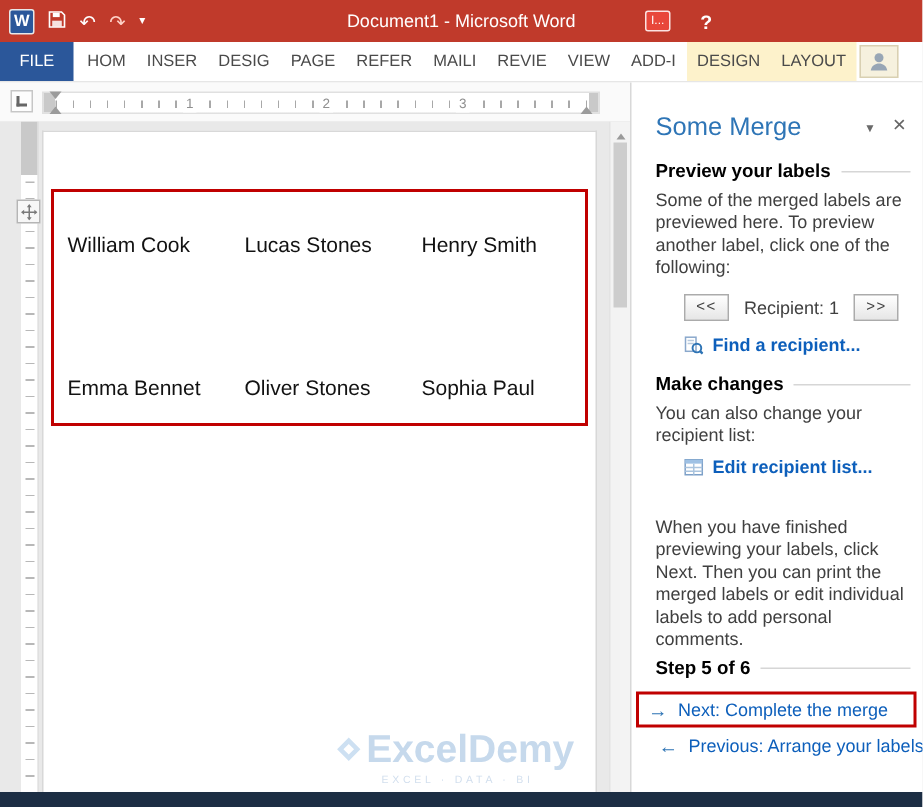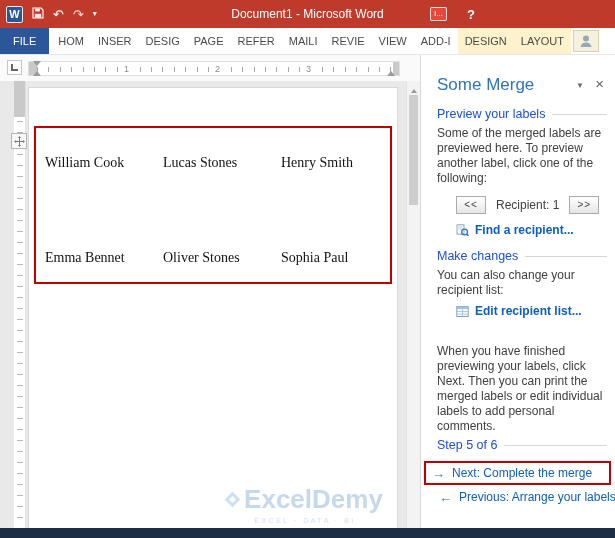--- a/index.html
+++ b/index.html
@@ -54,41 +54,41 @@
   .canvas { flex:1; position:relative; background:#e9e9e9; overflow:hidden; }
   .vruler { position:absolute; left:14px; top:0; bottom:0; width:12px;
             background:linear-gradient(to bottom,#c9c9c9 0 36px,#ffffff 36px); border-right:1px solid #e0e0e0; }
   .vticks { position:absolute; left:3px; top:40px; bottom:0; width:6px;
             background:repeating-linear-gradient(to bottom,#b8b8b8 0 1px,transparent 1px 11px); }
   .movehandle { position:absolute; left:11px; top:52px; width:16px; height:16px; background:#f7f7f7;
                 border:1px solid #b5b5b5; display:flex; align-items:center; justify-content:center; z-index:3; }
   .page { position:absolute; left:28px; top:6px; width:370px; bottom:0; background:#fff;
           border:1px solid #d8d8d8; border-bottom:none; }
   .label-table { position:absolute; left:5px; top:38px; width:358px; height:158px; border:2px solid #c00000; }
-  .lrow { position:absolute; left:0; width:100%; display:flex;font-family:Liberation Serif, serif; }
+  .lrow { position:absolute; left:0; width:100%; display:flex; }
   .lrow.r1 { top:27px; } .lrow.r2 { top:122px; }
   .cell { width:133px; padding-left:9px; font-size:14px; color:#121212; white-space:nowrap; }
 
   .watermark { position:absolute; right:6px; bottom:4px; width:172px; text-align:center; }
   .wm-brand { display:flex; align-items:center; justify-content:center; gap:6px;
               font-size:26px; font-weight:bold; color:#c6d9ec; }
   .wm-diamond { width:11px; height:11px; border:3px solid #cde0f2; transform:rotate(45deg); display:inline-block; }
   .wm-tag { font-size:7px; letter-spacing:2.5px; color:#d2dfee; margin-top:2px; }
 
   .vscroll { position:absolute; right:0; top:0; bottom:0; width:14px; background:#f3f3f3; border-left:1px solid #e3e3e3; }
   .scroll-arrow { width:0; height:0; border:3px solid transparent; border-bottom:4px solid #9a9a9a; margin:5px auto 3px; }
   .vthumb { position:absolute; top:14px; left:2px; right:2px; height:110px; background:#cdcdcd; }
 
   
   .taskpane { width:195px; background:#fff; border-left:1px solid #d8d8d8; position:relative; font-size:12px; }
   .tp-title { margin:20px 10px 12px 16px; font-size:17px; color:#2e75b6; }
   .tp-opt { position:absolute; top:26px; right:31px; font-size:8px; color:#6a6a6a; cursor:pointer; }
   .tp-x { position:absolute; top:21px; right:11px; font-size:15px; color:#666; cursor:pointer; line-height:1; }
   .tp-h { display:flex; align-items:center; gap:7px; margin:12px 8px 5px 16px; }
-  .tp-h .t { font-weight:normal; font-size:12.5px; color:#1d4ed8; white-space:nowrap; }
+  .tp-h .t { font-weight:bold; font-size:12.5px; color:#000000; white-space:nowrap; }
   .tp-h .rule { flex:1; height:1px; background:#d6d6d6; }
   .tp-p { margin:3px 10px 4px 16px; font-size:12px; line-height:15px; color:#404040; }
   .nav-row { margin:10px 8px 9px 35px; display:flex; align-items:center; gap:10px; }
   .nav-btn { min-width:30px; height:18px; border:1px solid #ababab; background:linear-gradient(#ffffff,#e6e6e6);
              font-size:10px; color:#444; text-align:center; line-height:16px; letter-spacing:1px; cursor:pointer; }
   .recip { font-size:12px; color:#404040; }
   .tp-link { display:flex; align-items:center; gap:6px; margin:6px 8px 2px 35px; color:#0d5fbb; cursor:pointer;font-weight:bold; }
   .tp-bottom { position:absolute; left:16px; right:8px; bottom:24px; }
   .tp-bottom .tp-h { margin:0 0 9px 0; }
   .next-box { border:2px solid #c00000; margin:0 -4px 5px -13px; padding:3px 4px 3px 6px;

